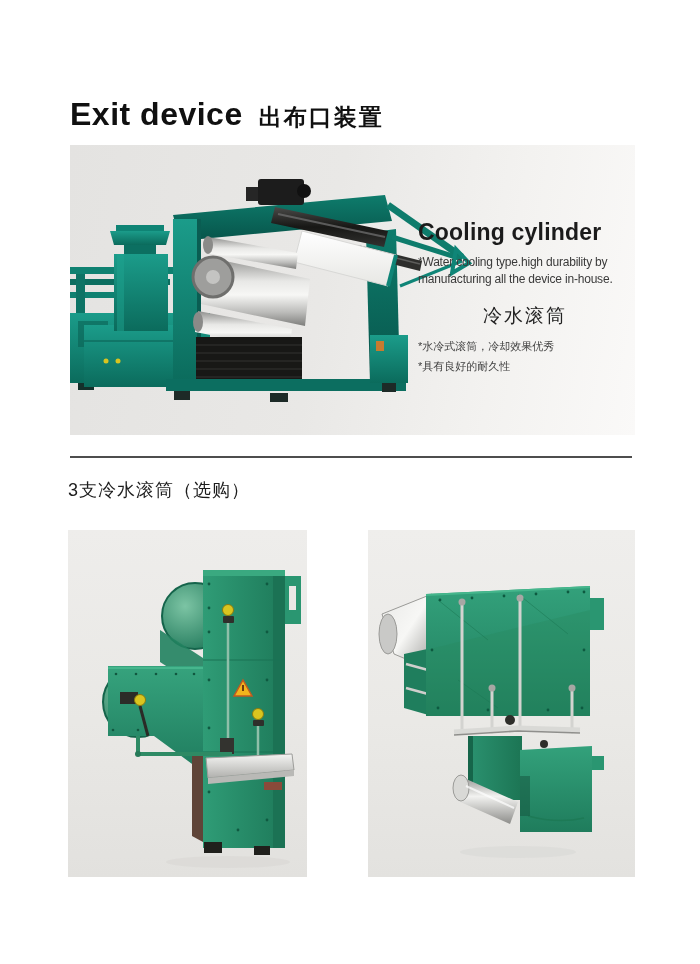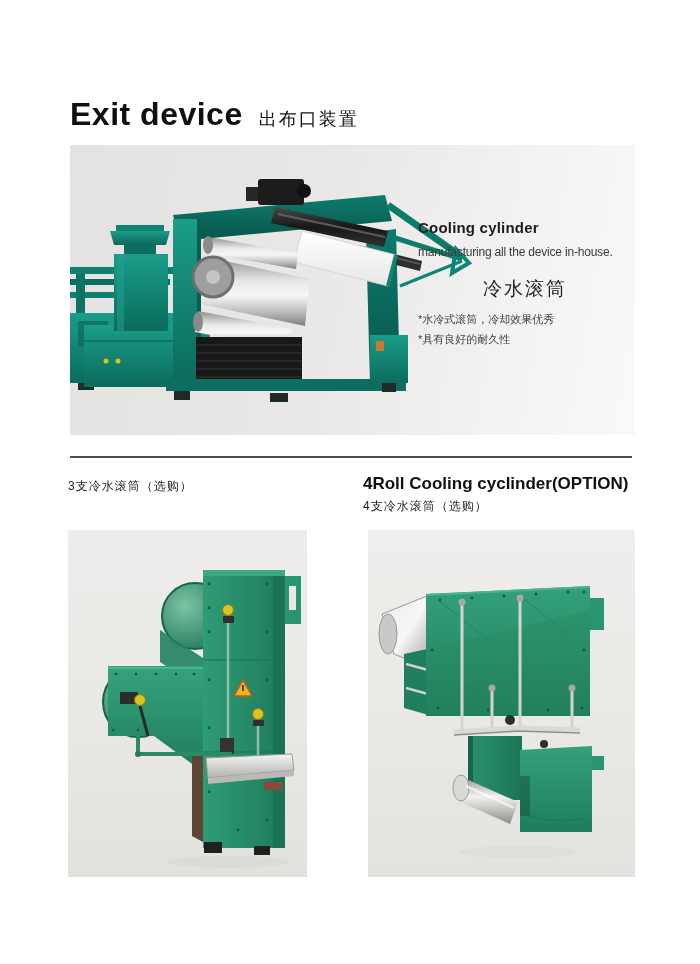--- a/index.html
+++ b/index.html
@@ -3,42 +3,42 @@
 <meta charset="utf-8">
 <style>
   * { margin: 0; padding: 0; box-sizing: border-box; }
   html, body { background: #ffffff; }
   body { width: 700px; height: 964px; font-family: "Liberation Sans", sans-serif; }
   .page { position: relative; width: 700px; height: 964px; background: #ffffff; overflow: hidden; }
 
   
   .page-title { position: absolute; left: 70px; top: 96px; white-space: nowrap; }
   .title-en { font-size: 32px; font-weight: bold; color: #101010; letter-spacing: .5px; }
-  .title-zh { font-size: 18px; font-weight: normal; color: #101010; margin-left: 16px; letter-spacing: 2px; }
+  .title-zh { font-size: 23px; font-weight: bold; color: #101010; margin-left: 16px; letter-spacing: 2px; }
 
   
   .main-photo { position: absolute; left: 70px; top: 145px; width: 565px; height: 290px;
     background: linear-gradient(100deg, #e4e3e1 0%, #e9e8e6 45%, #f3f2f0 75%, #faf9f8 100%); }
   .main-photo svg { position: absolute; left: 0; top: 0; }
 
   .overlay-text { position: absolute; left: 348px; top: 74px; width: 214px; }
-  .cc-heading-en { font-size: 15px; font-weight: bold; color: #1b1b1b; letter-spacing: .2px; margin-bottom: 8px; white-space: nowrap; }
+  .cc-heading-en { font-size: 23px; font-weight: bold; color: #1b1b1b; letter-spacing: .2px; margin-bottom: 8px; white-space: nowrap; }
   .cc-line-en { font-size: 12px; color: #3a3a3a; line-height: 17px; letter-spacing: -0.2px; white-space: nowrap; }
   .cc-heading-zh { font-size: 19px; font-weight: 500; color: #222222; margin-top: 15px; margin-bottom: 7px; letter-spacing: 2px; white-space: nowrap; text-align: center; }
   .cc-line-zh { font-size: 11px; color: #3f3f3f; line-height: 20px; white-space: nowrap; }
 
   
   .divider { position: absolute; left: 70px; top: 456px; width: 562px; height: 2px; background: #4d4d4d; }
 
   
   .option-block { position: absolute; top: 474px; }
   .option-left  { left: 68px; }
   .option-right { left: 363px; }
   .option-title-en { font-size: 17px; font-weight: bold; color: #101010; white-space: nowrap; }
-  .option-title-zh { font-size: 12px; color: #1c1c1c; margin-top: 4px; letter-spacing: 1px; white-space: nowrap; }
+  .option-title-zh { font-size: 18px; color: #1c1c1c; margin-top: 4px; letter-spacing: 1px; white-space: nowrap; }
 
   
   .photo-3roll { position: absolute; left: 68px; top: 530px; width: 239px; height: 347px;
     background: linear-gradient(180deg, #eeedeb 0%, #e9e8e5 55%, #e2e1de 100%); }
   .photo-4roll { position: absolute; left: 368px; top: 530px; width: 267px; height: 347px;
     background: linear-gradient(180deg, #efeeec 0%, #eae9e6 55%, #e3e2df 100%); }
   .photo-3roll svg, .photo-4roll svg { position: absolute; left: 0; top: 0; }
 </style>
 </head>
 <body>
@@ -164,35 +164,32 @@
         <rect x="300" y="190" width="38" height="48" fill="url(#m-teal)"></rect>
         <rect x="306" y="196" width="8" height="10" fill="#c77b2f"></rect>
         <rect x="104" y="246" width="16" height="9" fill="#1d2a27"></rect>
         <rect x="200" y="248" width="18" height="9" fill="#1d2a27"></rect>
         <rect x="312" y="238" width="14" height="9" fill="#1d2a27"></rect>
       </g>
     </svg>
 
     <div class="overlay-text">
       <div class="cc-heading-en">Cooling cylinder</div>
+      <div class="cc-line-en">*Water cooling type.high durability by</div>
       <div class="cc-line-en">manufacturing all the device in-house.</div>
       <div class="cc-heading-zh">冷水滚筒</div>
       <div class="cc-line-zh">*水冷式滚筒，冷却效果优秀</div>
       <div class="cc-line-zh">*具有良好的耐久性</div>
     </div>
   </figure>
 
   <div class="divider"></div>
 
   <div class="option-block option-left">
     <div class="option-title-zh">3支冷水滚筒（选购）</div>
-  </div>
-  <div class="option-block option-right">
-    <div class="option-title-en">4Roll Cooling cyclinder(OPTION)</div>
-    <div class="option-title-zh">4支冷水滚筒（选购）</div>
   </div>
 
   <figure class="photo-3roll">
     <svg width="239" height="347" viewBox="0 0 239 347">
       <defs>
         <linearGradient id="a-green" x1="0" y1="0" x2="0" y2="1">
           <stop offset="0" stop-color="#36a37d"></stop>
             <stop offset="1" stop-color="#1f7c5e"></stop>
         </linearGradient>
         <linearGradient id="a-greenCol" x1="0" y1="0" x2="1" y2="0">

